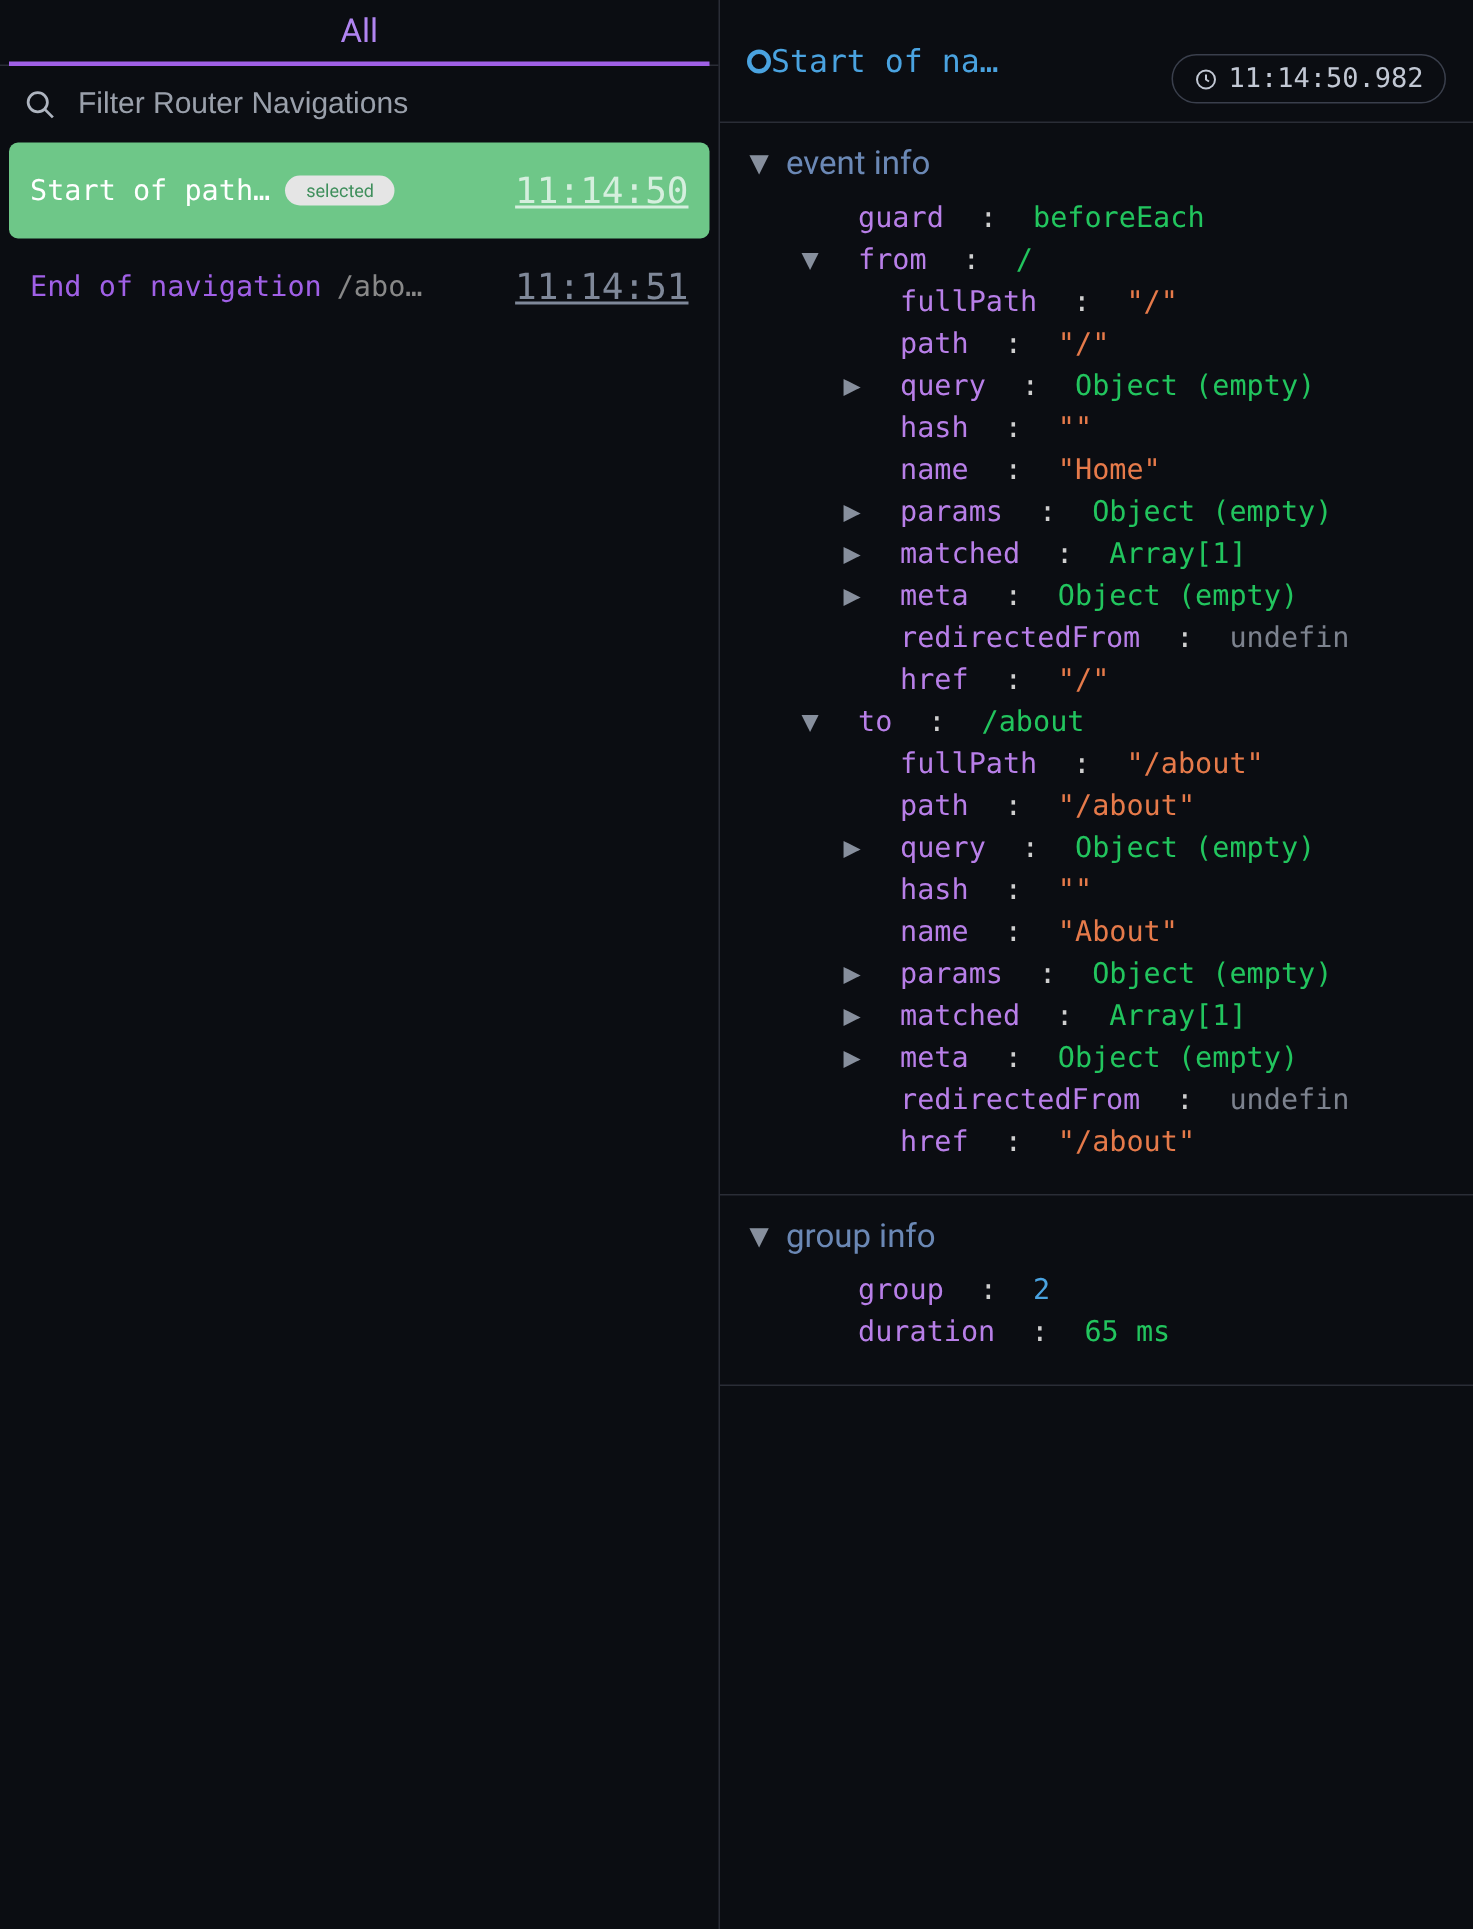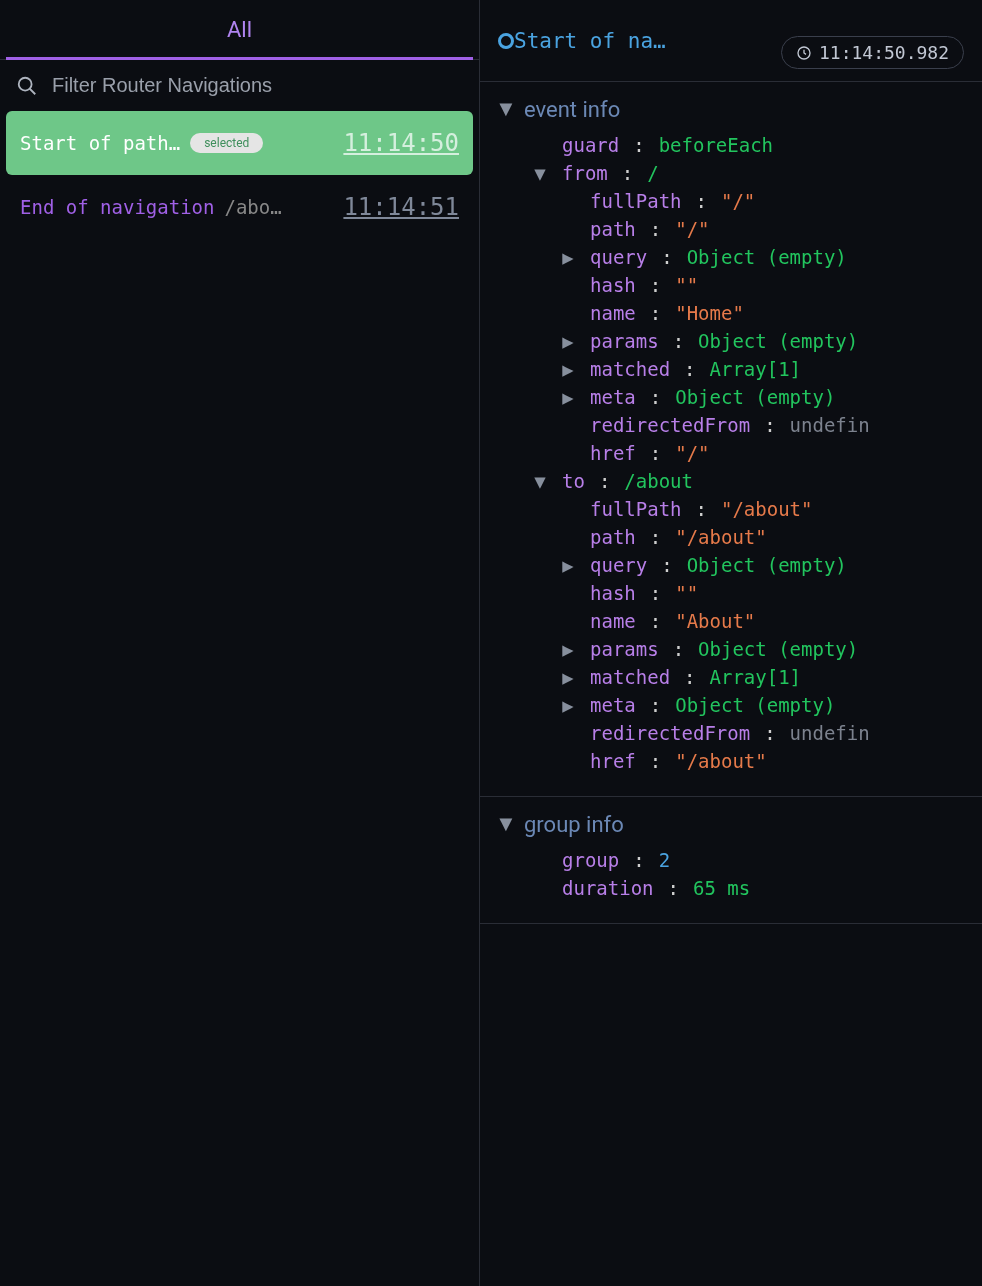--- a/index.html
+++ b/index.html
@@ -21,21 +21,21 @@
 }
 .right-pane {
   flex: 1;
   display: flex;
   flex-direction: column;
   overflow: hidden;
 }
 .tabs {
   display: flex;
   border-bottom: 1px solid #2a2d36;
-  height: 60px;
+  height: 44px;
 }
 .tab {
   flex: 1;
   display: flex;
   align-items: center;
   justify-content: center;
   font-family: -apple-system, 'Segoe UI', Roboto, sans-serif;
   font-size: 22px;
   color: #d8d8d8;
   cursor: pointer;
@@ -153,21 +153,21 @@
   font-family: -apple-system, 'Segoe UI', Roboto, sans-serif;
   font-size: 22px;
   margin-bottom: 12px;
   cursor: pointer;
 }
 .tree { padding-left: 34px; }
 .node { margin: 6px 0; }
 .node .row {
   display: flex;
   align-items: center;
-  gap: 14px;
+  gap: 24px;
   white-space: nowrap;
   text-align: center;
 }
 .node .children { padding-left: 28px; }
 .caret {
   width: 16px;
   display: inline-flex;
   justify-content: center;
   color: #878f9d;
   cursor: pointer;

